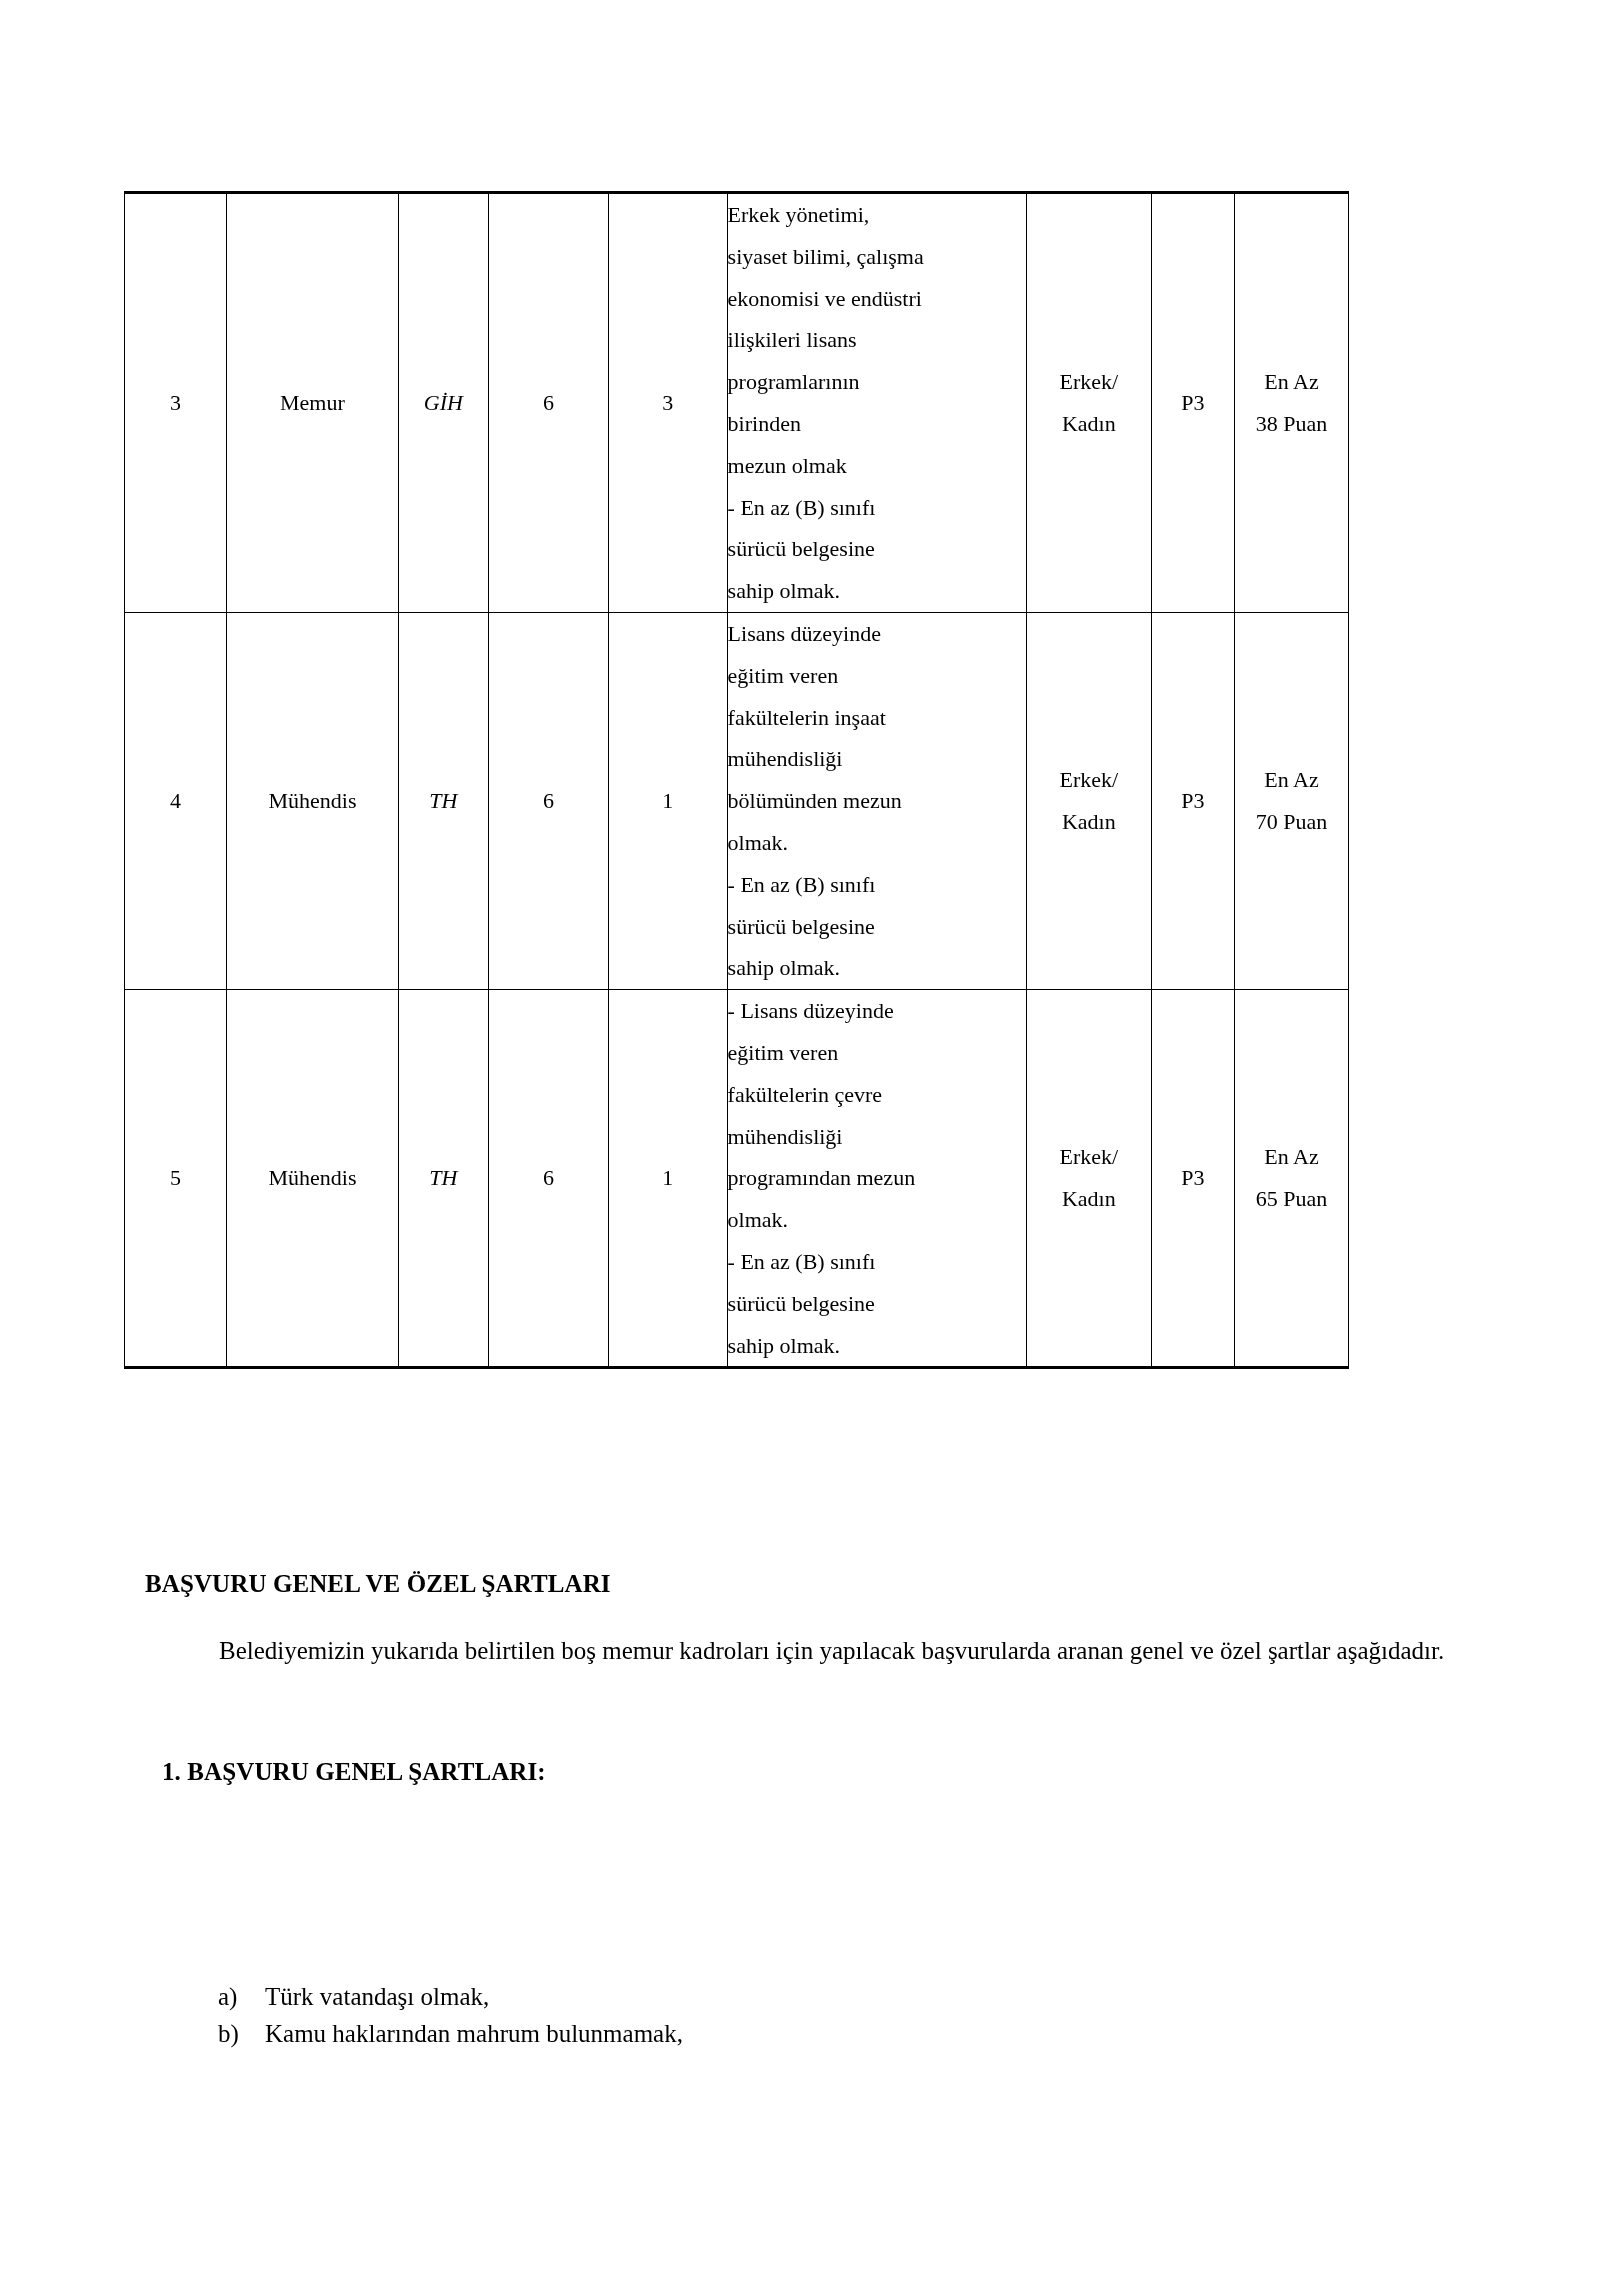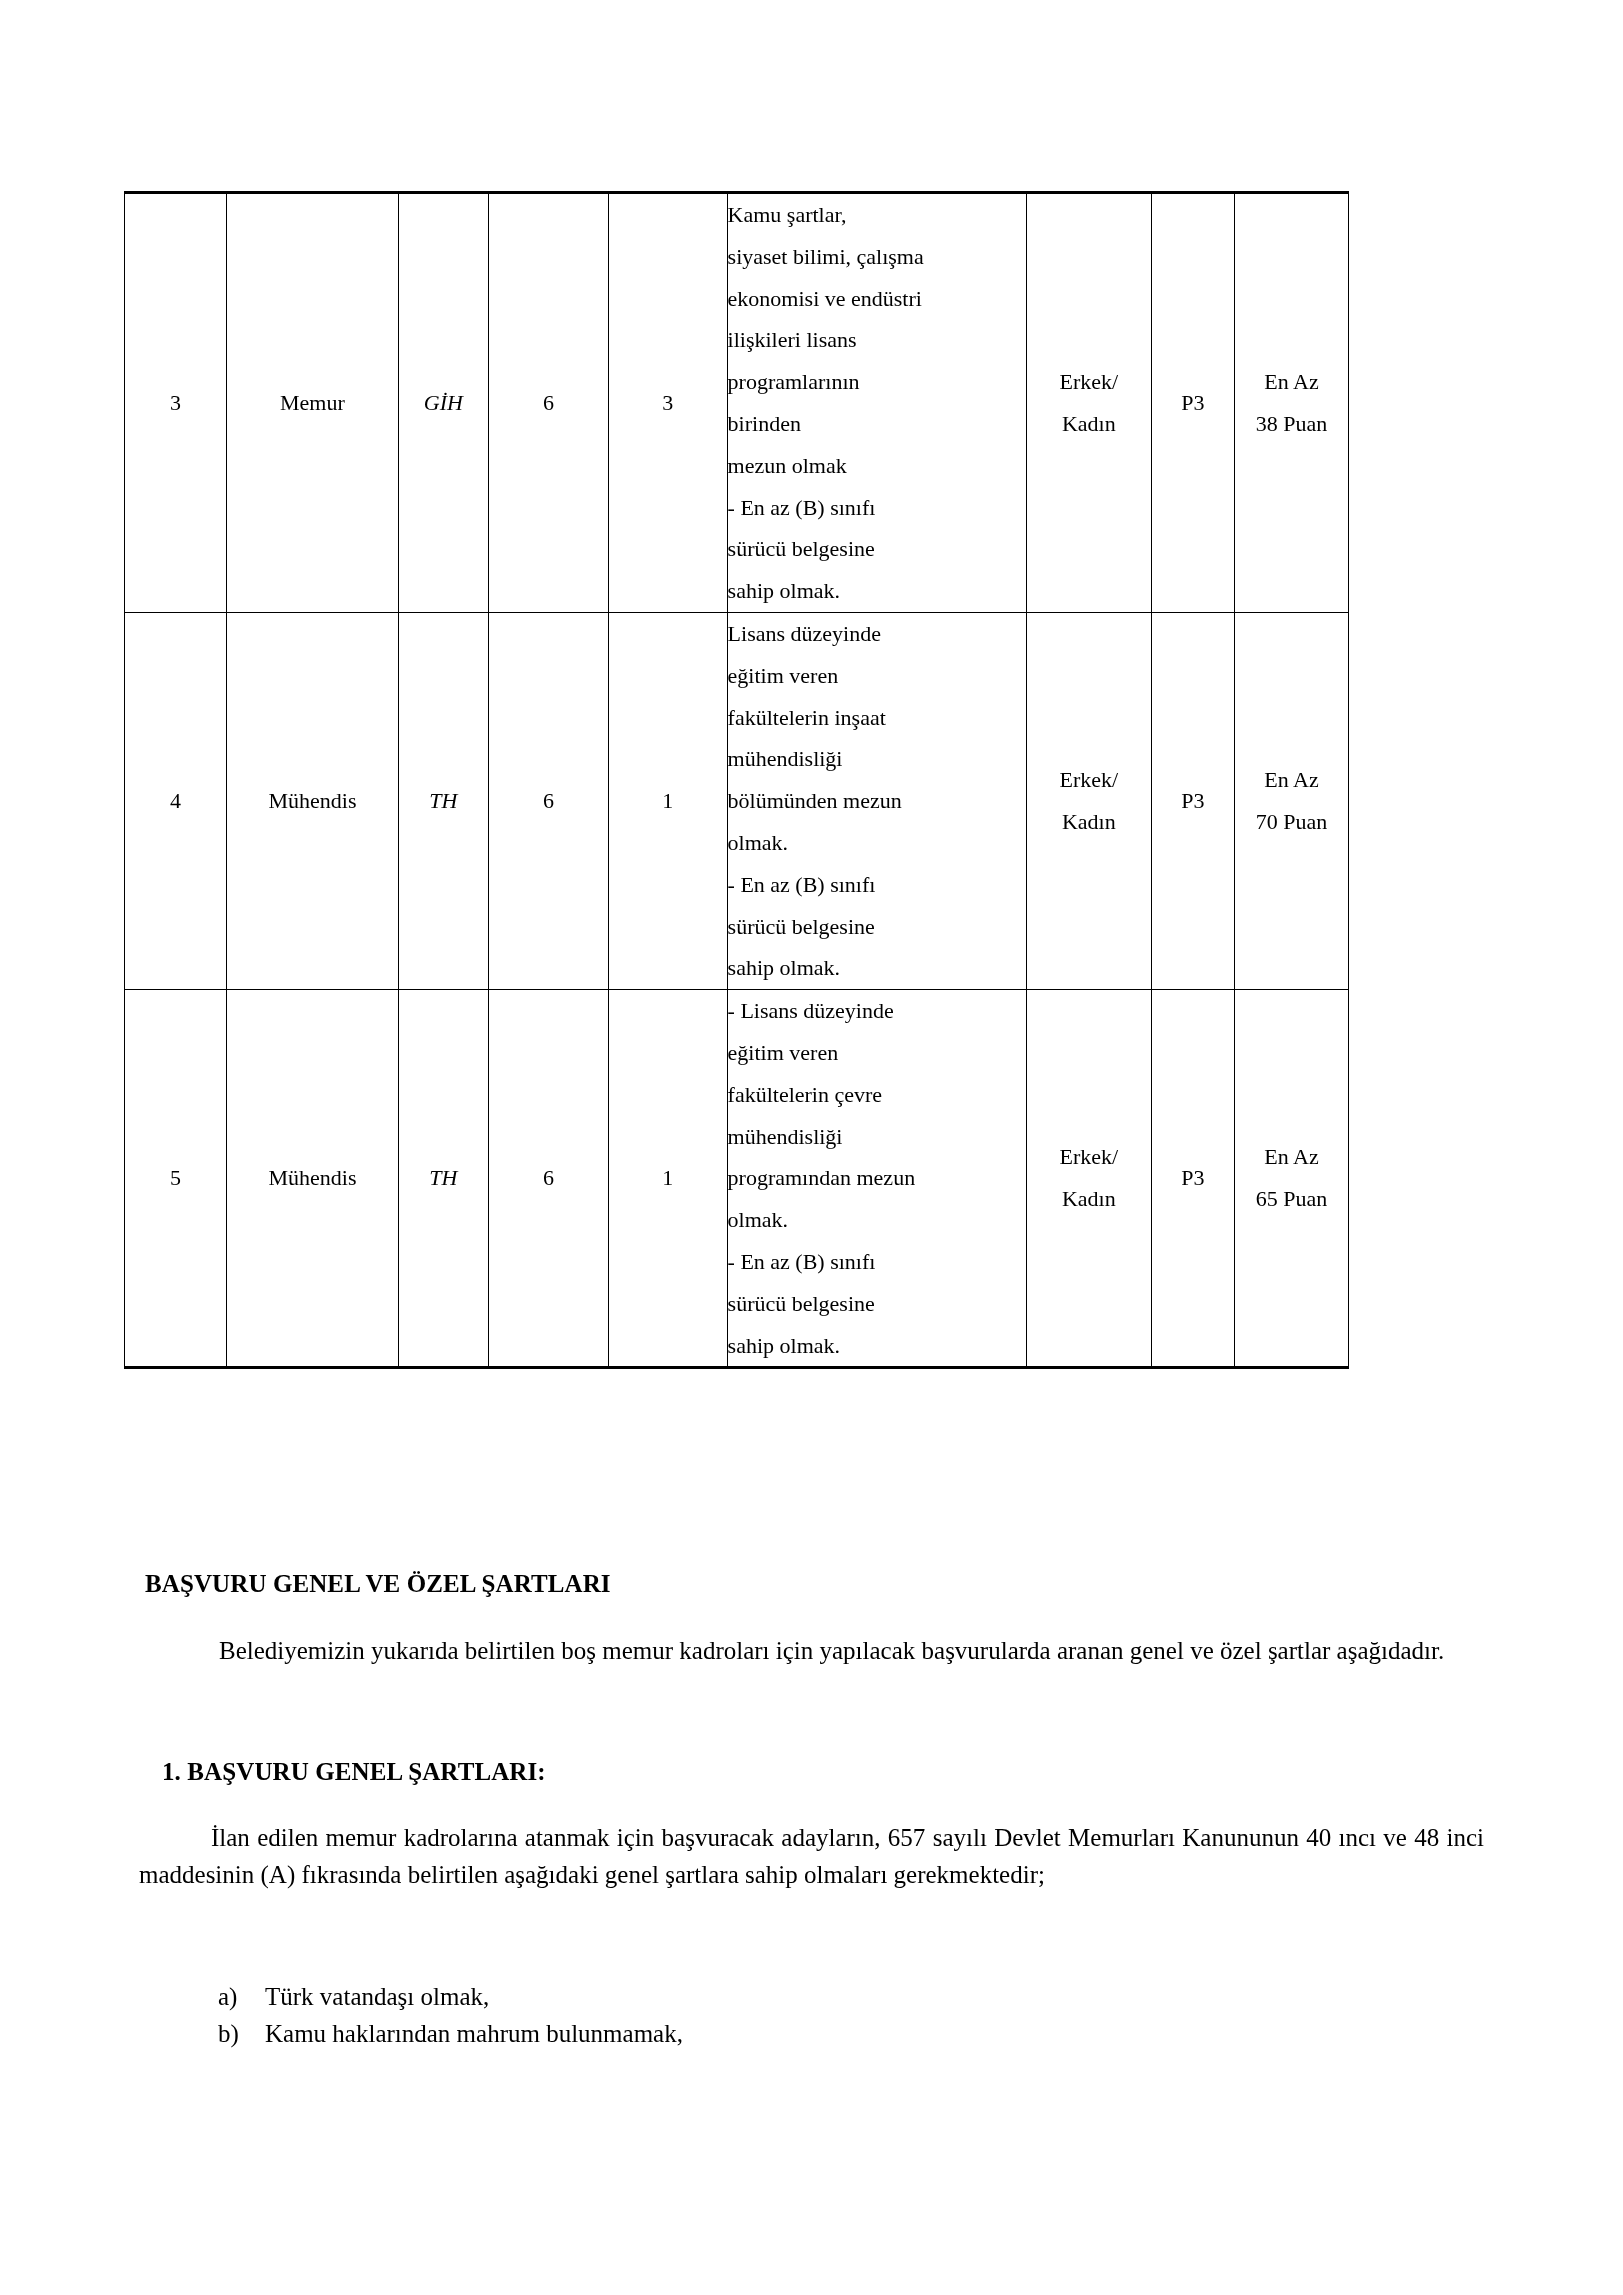--- a/index.html
+++ b/index.html
@@ -103,21 +103,21 @@
     <table class="kadro">
       <tbody>
 
         <tr>
           <td class="c-no">3</td>
           <td class="c-unvan">Memur</td>
           <td class="c-sinif">GİH</td>
           <td class="c-derece">6</td>
           <td class="c-adet">3</td>
           <td class="c-nitelik">
-            <span class="nitelik-line">Kamu şartlar,</span>
+            <span class="nitelik-line">Erkek yönetimi,</span>
             <span class="nitelik-line">siyaset bilimi, çalışma</span>
             <span class="nitelik-line">ekonomisi ve endüstri</span>
             <span class="nitelik-line">ilişkileri lisans</span>
             <span class="nitelik-line">programlarının</span>
             <span class="nitelik-line">birinden</span>
             <span class="nitelik-line">mezun olmak</span>
             <span class="nitelik-line">- En az (B) sınıfı</span>
             <span class="nitelik-line">sürücü belgesine</span>
             <span class="nitelik-line">sahip olmak.</span>
           </td>
@@ -191,21 +191,20 @@
       </tbody>
     </table>
   </div>
 
   <div class="h-bold" id="heading-sartlari">BAŞVURU GENEL VE ÖZEL ŞARTLARI</div>
 
   <div class="para" id="para-belediye">Belediyemizin yukarıda belirtilen boş memur kadroları için yapılacak başvurularda aranan genel ve özel şartlar aşağıdadır.</div>
 
   <div class="h-bold" id="heading-genel">1. BAŞVURU GENEL ŞARTLARI:</div>
 
-  <div class="para" id="para-ilan">İlan edilen memur kadrolarına atanmak için başvuracak adayların, 657 sayılı Devlet Memurları Kanununun 40 ıncı ve 48 inci maddesinin (A) fıkrasında belirtilen aşağıdaki genel şartlara sahip olmaları gerekmektedir;</div>
 
   <ul class="olist">
     <li>
       <span class="marker">a)</span><span>Türk vatandaşı olmak,</span>
     </li>
     <li>
       <span class="marker">b)</span><span>Kamu haklarından mahrum bulunmamak,</span>
     </li>
   </ul>
 

